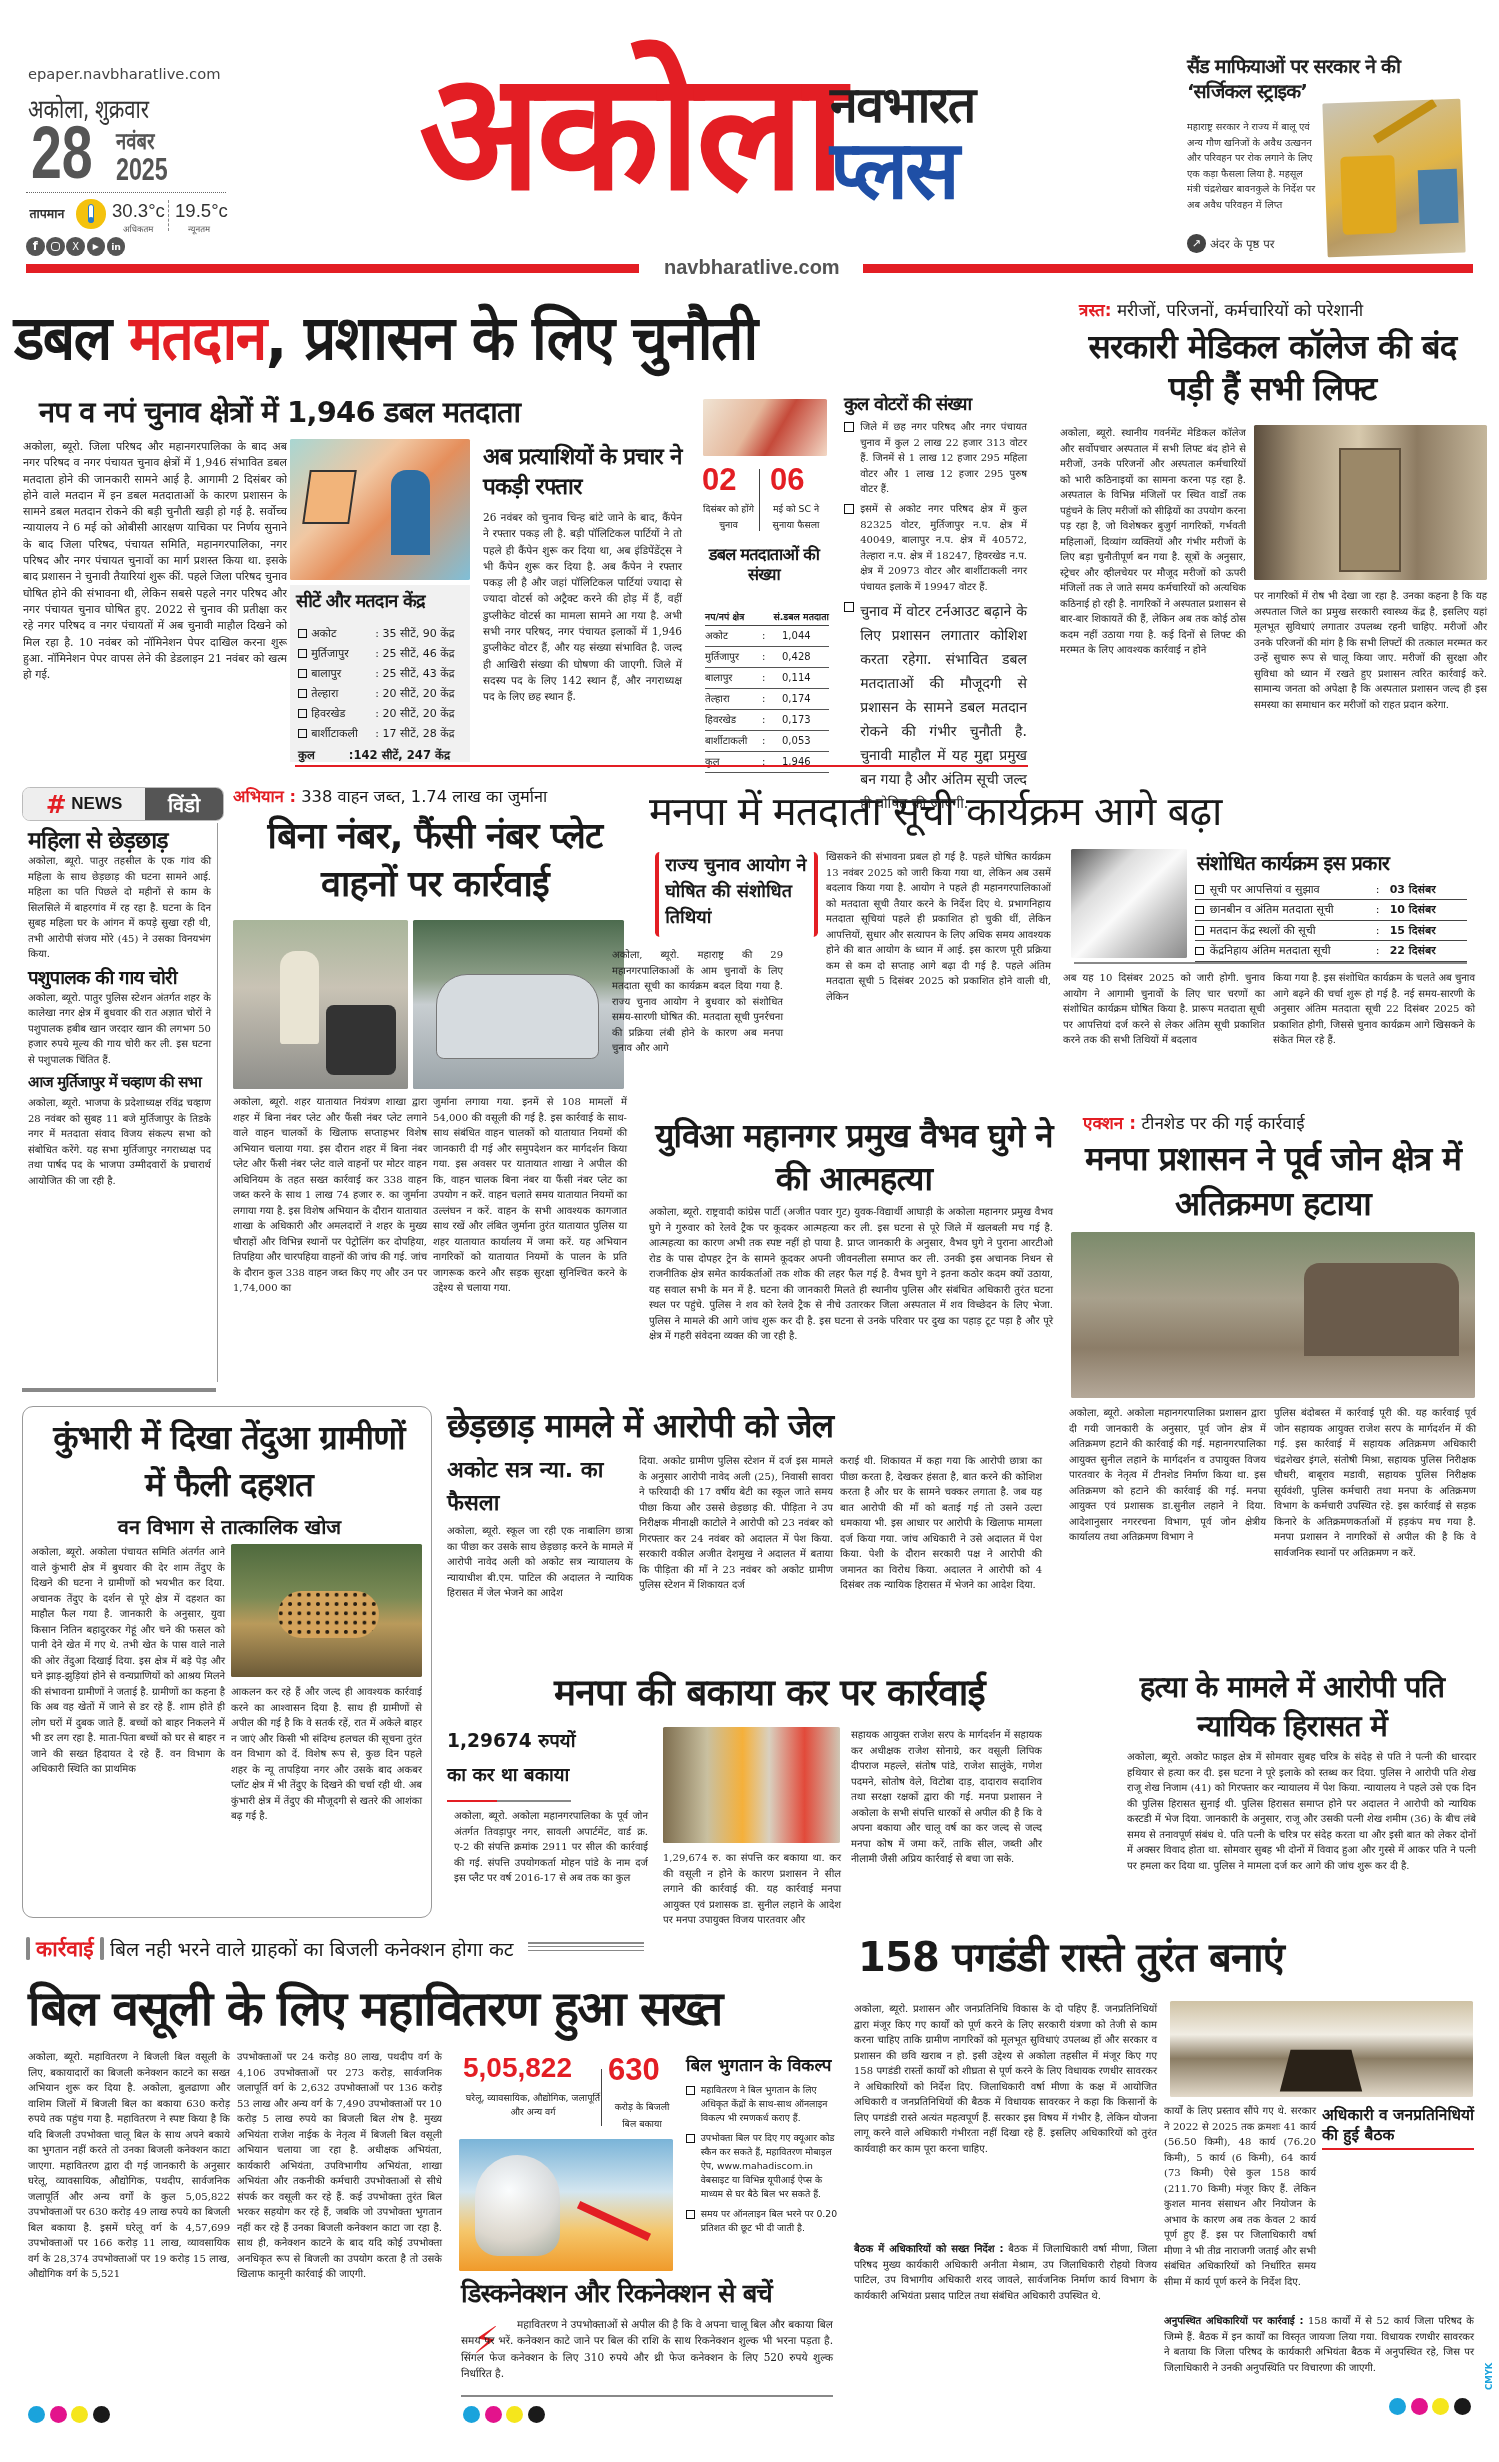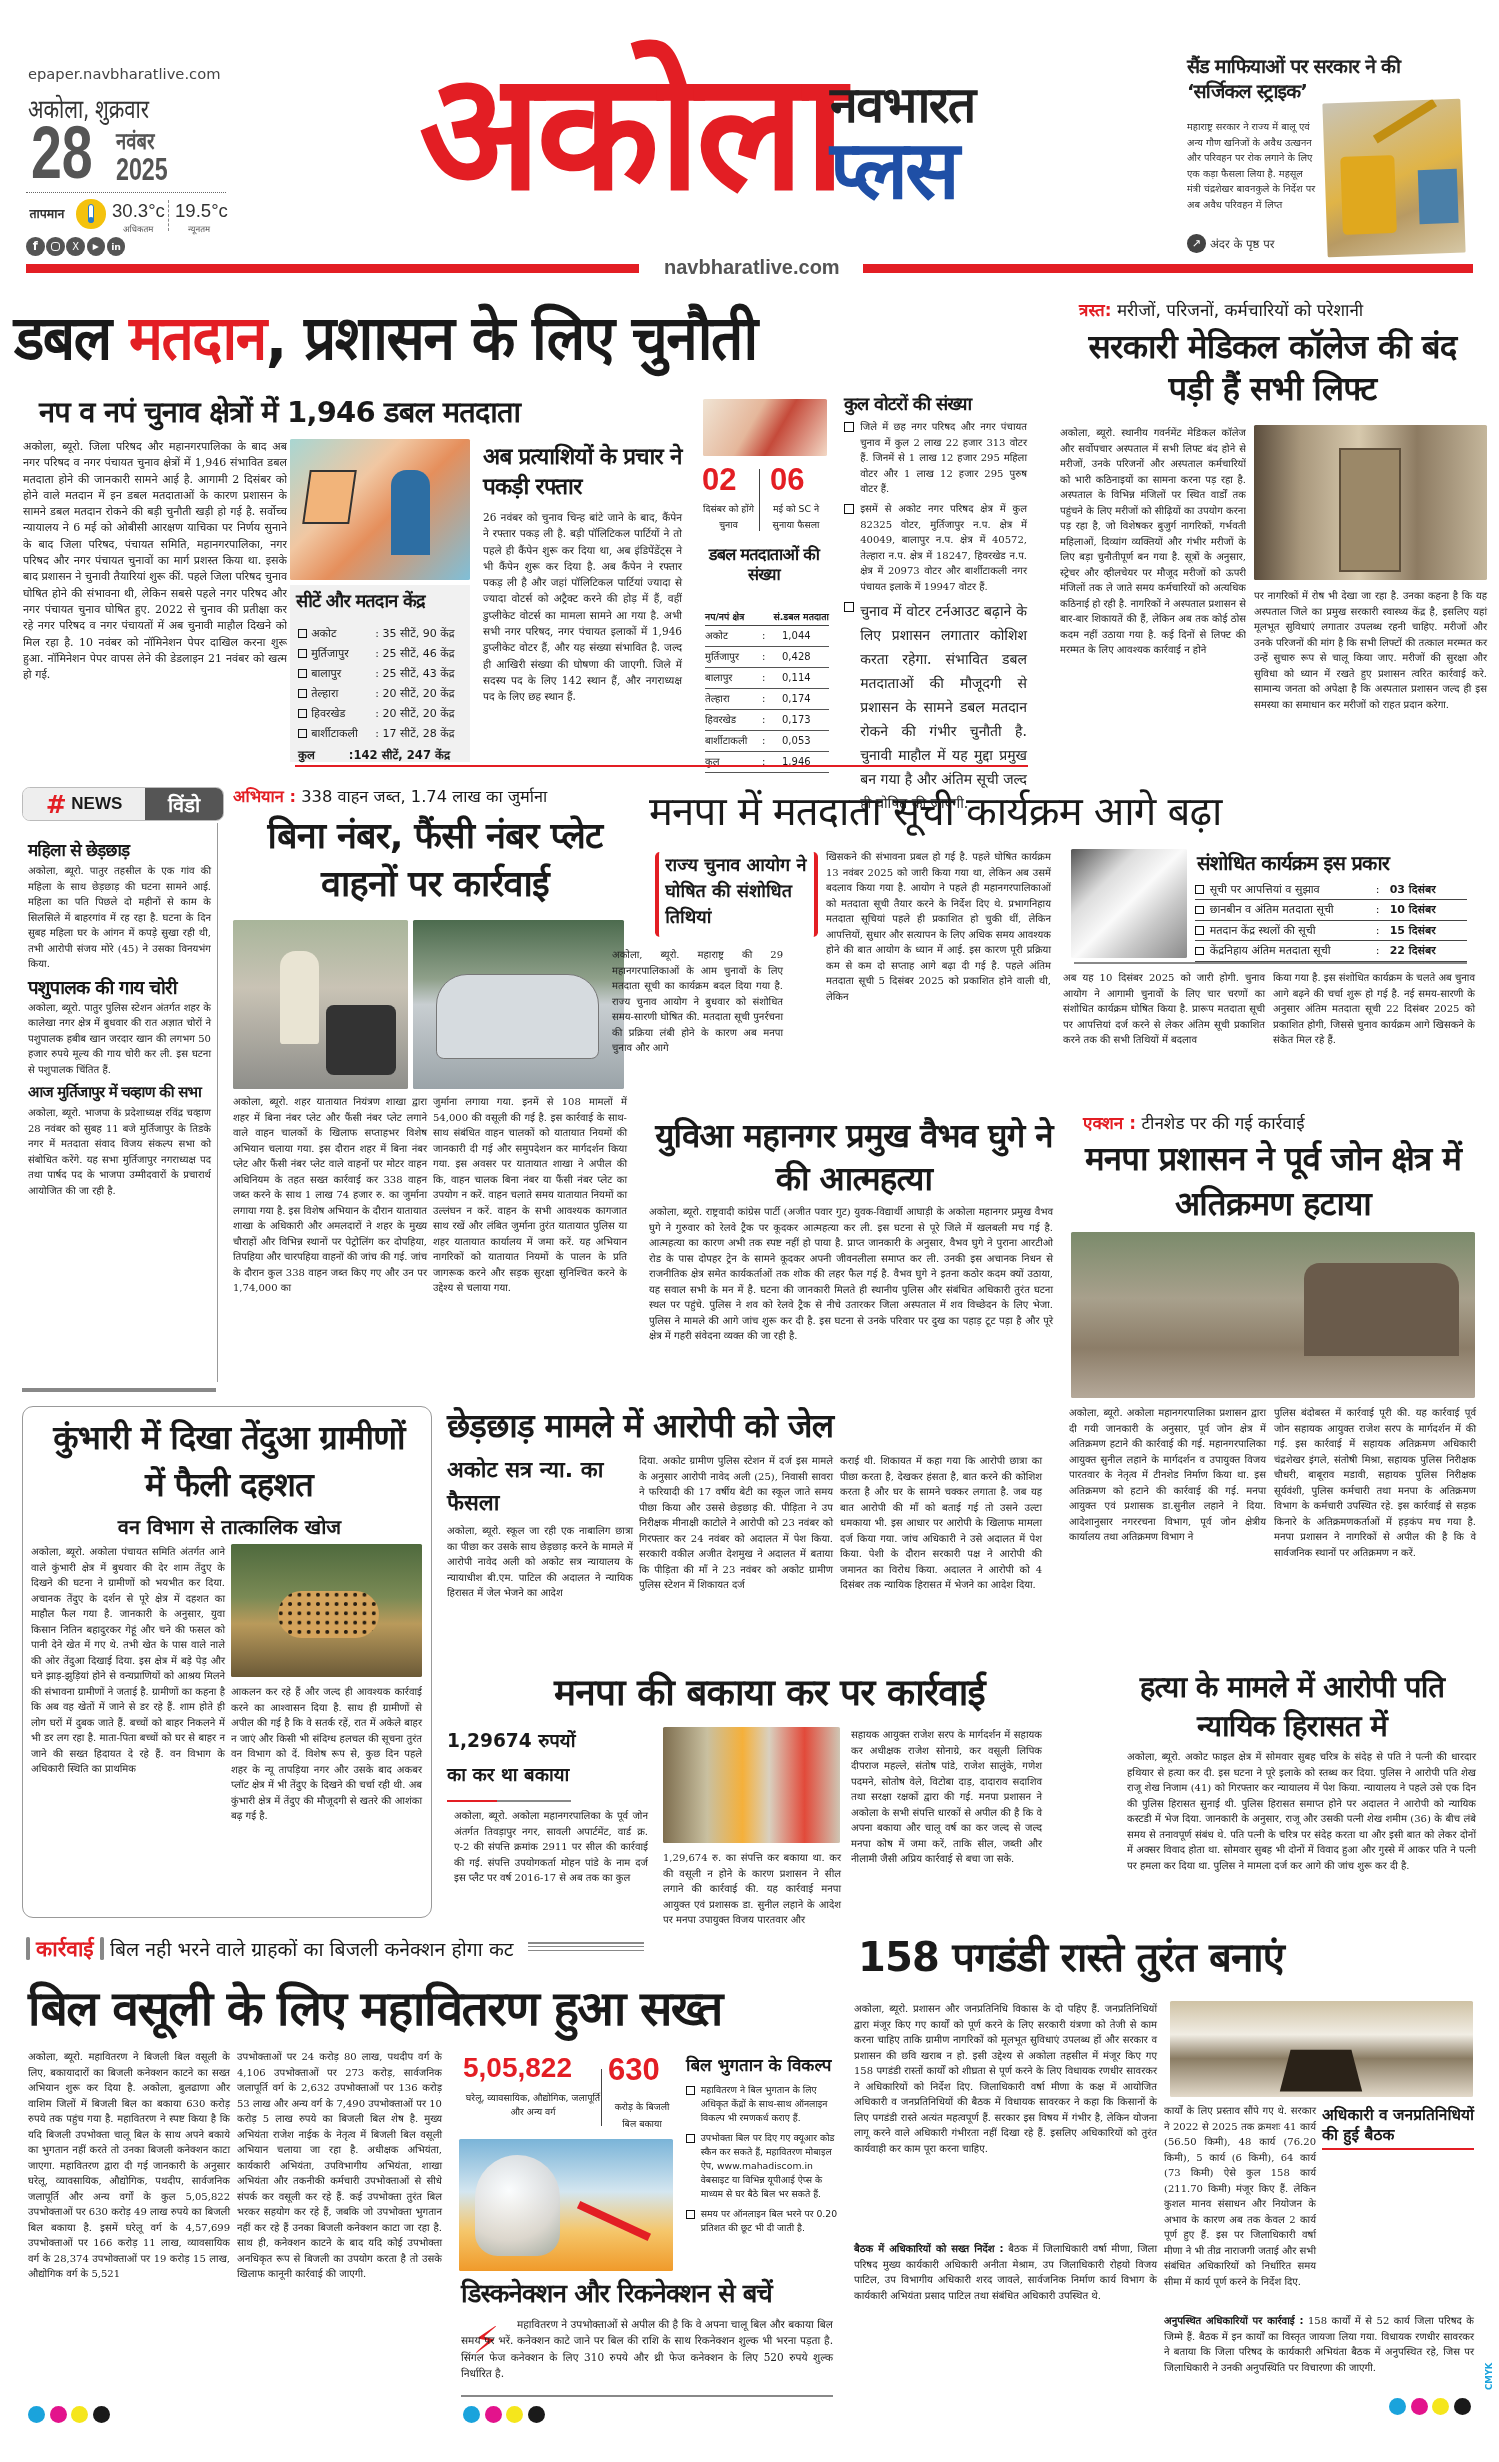--- a/index.html
+++ b/index.html
@@ -200,21 +200,21 @@
 
 <div class="abs" style="left:22px;top:787px;width:202px;height:34px;border-radius:7.8px;overflow:hidden;display:flex;border:0.8px solid #bbb">
   <div style="flex:1;background:#eee;display:flex;align-items:center;justify-content:center;gap:4.7px">
     <span class="red" style="font-size:25px;font-weight:bold">#</span>
     <span style="font-size:17px;font-weight:bold;font-family:'Liberation Sans',sans-serif">NEWS</span>
   </div>
   <div style="width:78px;background:#555;color:#fff;font-size:20px;font-weight:bold;display:flex;align-items:center;justify-content:center">विंडो</div>
 </div>
 <div class="abs" style="left:217px;top:823px;height:559px;border-left:0.8px solid #999"></div>
 <div class="abs" style="left:28px;top:826px;width:183px" id="news-window-list">
-    <div style="font-size: 17px; font-weight: bold; line-height: 25px; margin-top: 12px; letter-spacing: -0.8px;">महिला से छेड़छाड़</div>
+    <div style="font-size: 23px; font-weight: bold; line-height: 25px; margin-top: 2px; letter-spacing: -0.8px;">महिला से छेड़छाड़</div>
     <div class="body-text" style="font-size: 10px; line-height: 15.5px; margin-bottom: 3.1px;">अकोला, ब्यूरो. पातुर तहसील के एक गांव की महिला के साथ छेड़छाड़ की घटना सामने आई. महिला का पति पिछले दो महीनों से काम के सिलसिले में बाहरगांव में रह रहा है. घटना के दिन सुबह महिला घर के आंगन में कपड़े सुखा रही थी, तभी आरोपी संजय मोरे (45) ने उसका विनयभंग किया.</div>
     <div style="font-size: 18.6px; font-weight: bold; line-height: 25px; margin-top: 3.1px; letter-spacing: -0.8px;">पशुपालक की गाय चोरी</div>
     <div class="body-text" style="font-size: 10px; line-height: 15.5px; margin-bottom: 3.1px;">अकोला, ब्यूरो. पातुर पुलिस स्टेशन अंतर्गत शहर के कालेखा नगर क्षेत्र में बुधवार की रात अज्ञात चोरों ने पशुपालक हबीब खान जरदार खान की लगभग 50 हजार रुपये मूल्य की गाय चोरी कर ली. इस घटना से पशुपालक चिंतित हैं.</div>
     <div style="font-size: 15px; font-weight: bold; line-height: 25px; margin-top: 3.1px; letter-spacing: -0.8px;">आज मुर्तिजापुर में चव्हाण की सभा</div>
     <div class="body-text" style="font-size: 10px; line-height: 15.5px; margin-bottom: 3.1px;">अकोला, ब्यूरो. भाजपा के प्रदेशाध्यक्ष रविंद्र चव्हाण 28 नवंबर को सुबह 11 बजे मुर्तिजापुर के तिडके नगर में मतदाता संवाद विजय संकल्प सभा को संबोधित करेंगे. यह सभा मुर्तिजापुर नगराध्यक्ष पद तथा पार्षद पद के भाजपा उम्मीदवारों के प्रचारार्थ आयोजित की जा रही है.</div>
   </div>
 <div class="grule" style="left:22px;top:1388px;width:194px;height:3.9px"></div>
 
 <div class="abs" style="left:233px;top:785px;font-size:16.3px;white-space:nowrap">
   <span class="red" style="font-weight:bold">अभियान :</span>

